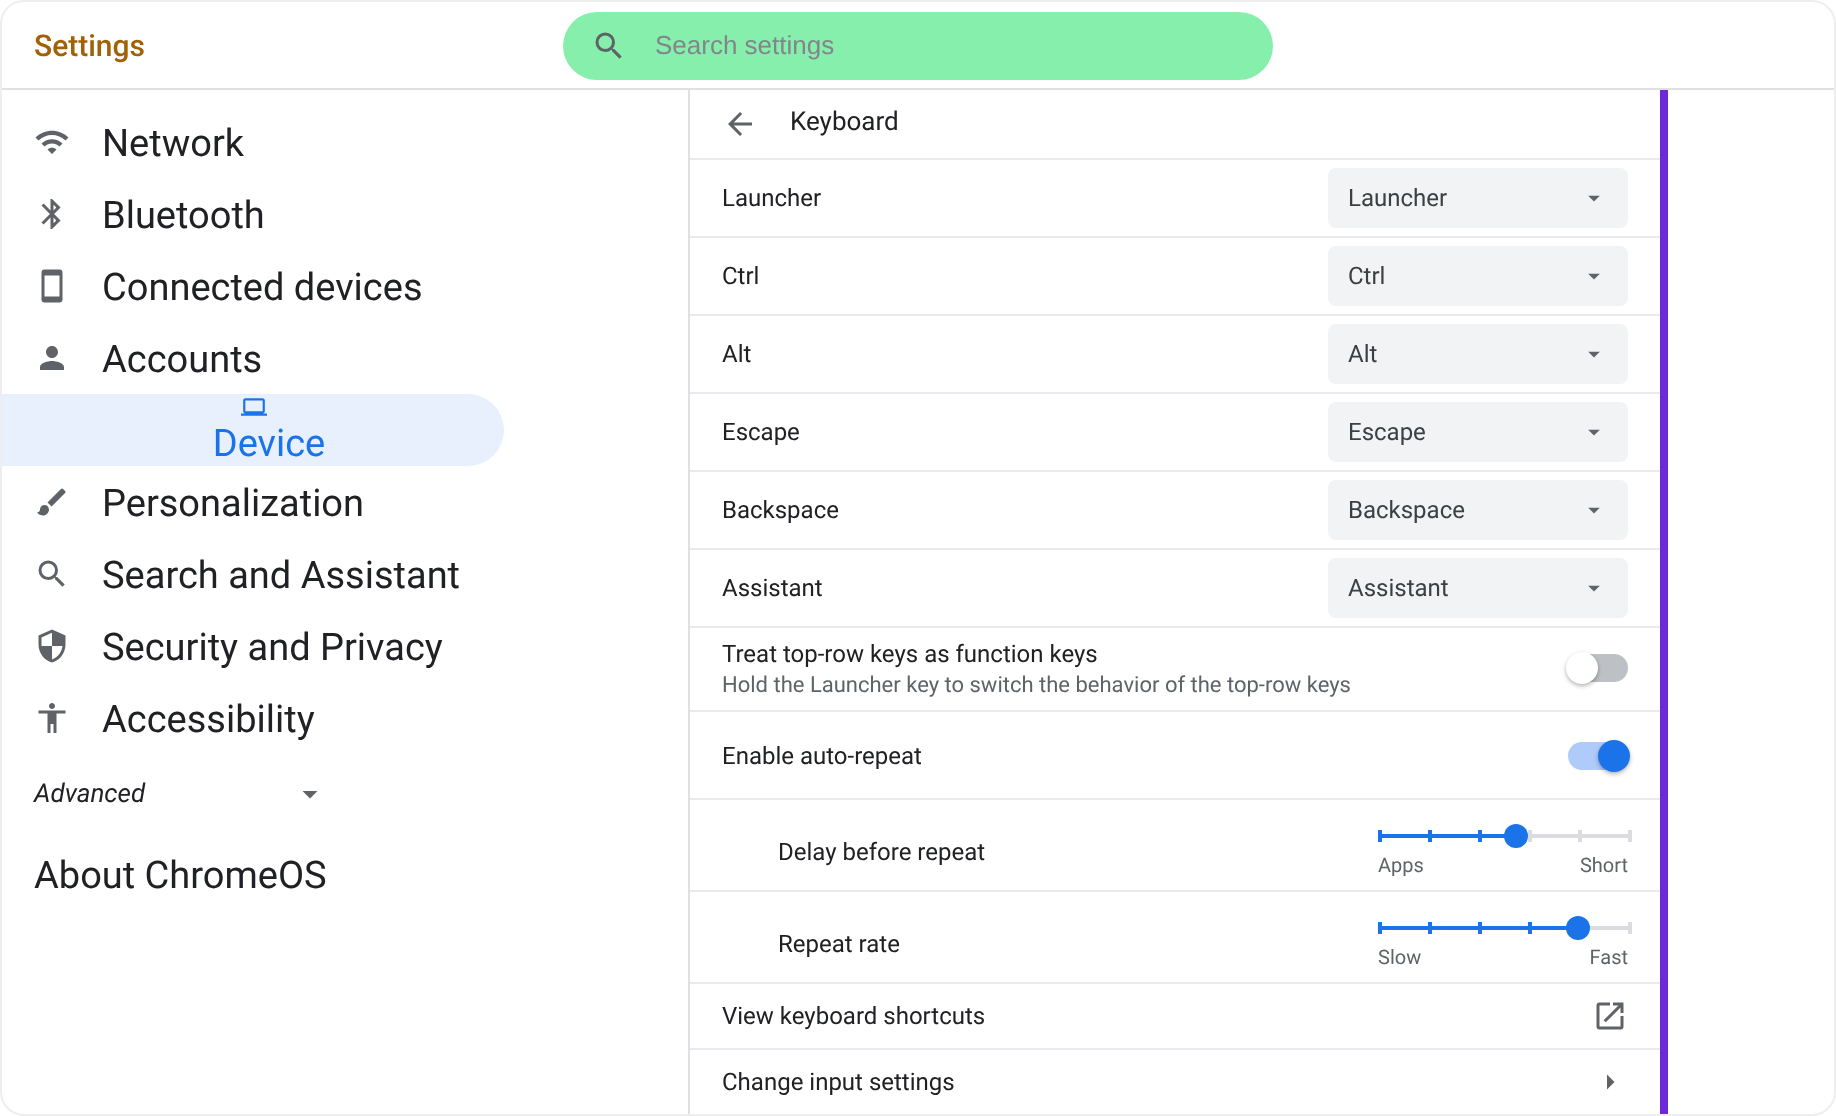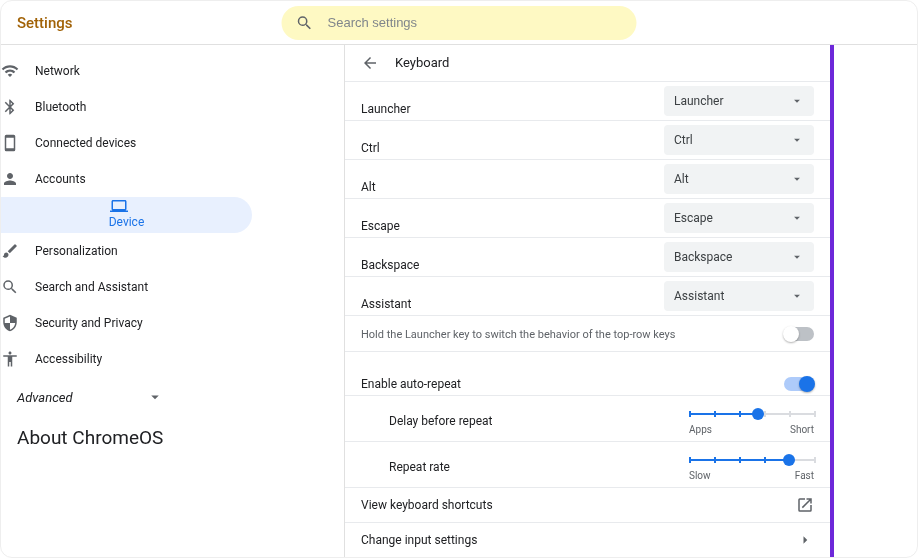--- a/index.html
+++ b/index.html
@@ -26,21 +26,21 @@
     font-size: 15px;
     font-weight: 500;
     color: #a16207;
   }
   .search-bar {
     position: absolute;
     left: 50%;
     transform: translateX(-50%);
     width: 355px;
     height: 34px;
-    background: #fef9c3;
+    background: #86efac;
     border-radius: 20px;
     display: flex;
     align-items: center;
     padding: 0 14px;
   }
   .search-bar svg { width: 18px; height: 18px; fill: #5f6368; flex-shrink:0; }
   .search-bar input {
     border: none;
     background: transparent;
     outline: none;
@@ -61,25 +61,25 @@
     border-right: 1px solid transparent;
     display: flex;
     flex-direction: column;
     overflow: hidden;
   }
   .nav-item {
     display: flex;
     align-items: center;
     height: 36px;
     margin: 0 8px 0 0;
-    padding-left: 0;
+    padding-left: 16px;
     border-radius: 0 18px 18px 0;
     cursor: pointer;
     color: #202124;
-    font-size: 12px;
+    font-size: 19px;
   }
   .nav-item svg { width: 18px; height: 18px; margin-right: 16px; fill: #5f6368; }
   .nav-item.active {
     background: #e8f0fe;
     color: #1a73e8;
     flex-direction: column;
   }
   .nav-item.active svg { fill: #1a73e8; }
   .advanced-row {
     display: flex;
@@ -124,21 +124,21 @@
   }
   .page-header svg { width: 18px; height: 18px; fill: #5f6368; cursor:pointer; }
   .page-header-title { font-size: 13px; color: #202124; }
 
   .card {
     border-top: 1px solid #e8eaed;
     padding: 0;
   }
   .row {
     display: flex;
-    align-items: flex-end;
+    align-items: center;
     justify-content: space-between;
     min-height: 36px;
     padding: 4px 16px;
     border-bottom: 1px solid #e8eaed;
   }
   .row-label { font-size: 12px; color: #202124; }
   .row-sublabel { font-size: 11px; color: #5f6368; margin-top: 2px; }
   .row-left { display: flex; flex-direction: column; }
 
   .select {
@@ -393,20 +393,21 @@
               <span>Assistant</span>
               <svg viewBox="0 0 24 24">
                 <path d="M7 10l5 5 5-5z"></path>
               </svg>
             </div>
           </div>
         </div>
 
       <div class="row" style="padding-top:10px;padding-bottom:10px;">
         <div class="row-left">
+          <span class="row-label">Treat top-row keys as function keys</span>
           <span class="row-sublabel">Hold the Launcher key to switch the behavior of the top-row keys</span>
         </div>
         <div class="toggle"></div>
       </div>
 
       <div class="row" style="min-height:44px;">
         <span class="row-label">Enable auto-repeat</span>
         <div class="toggle on"></div>
       </div>
 

